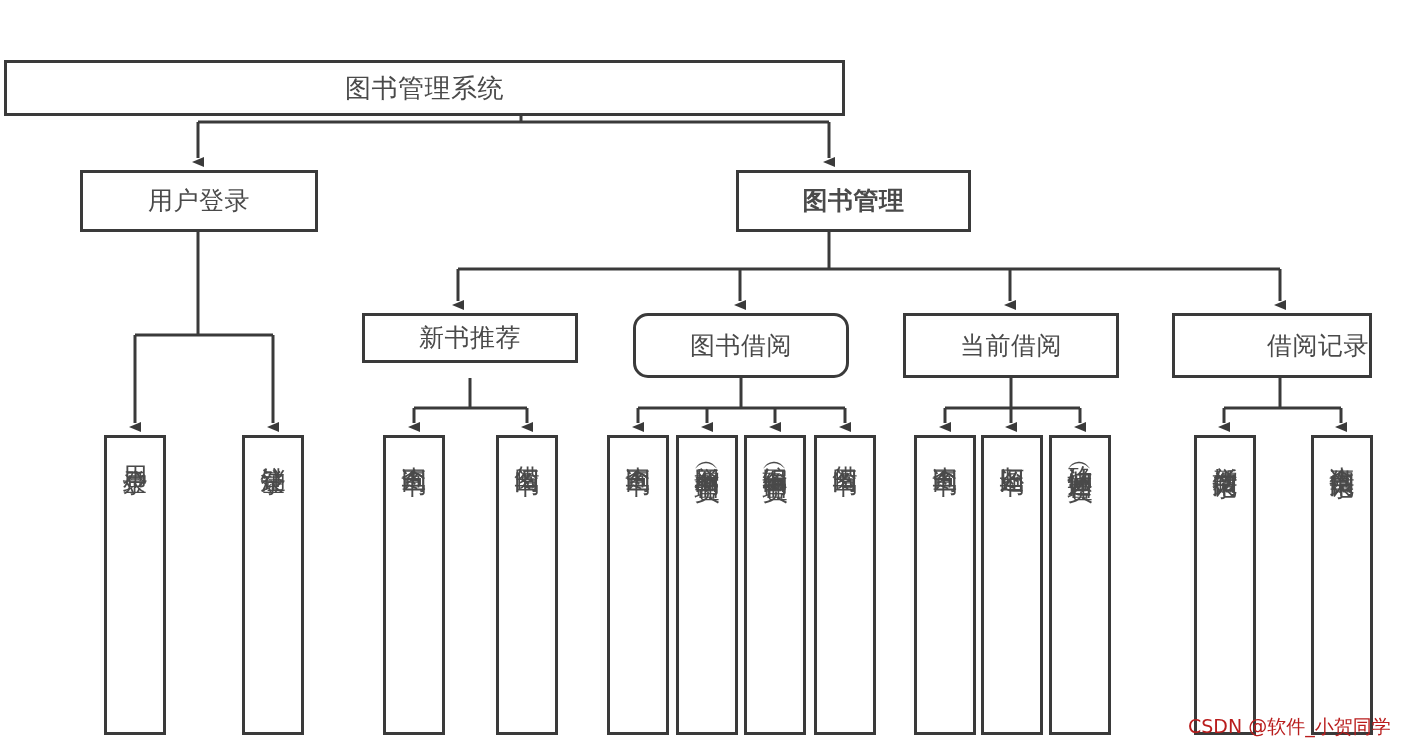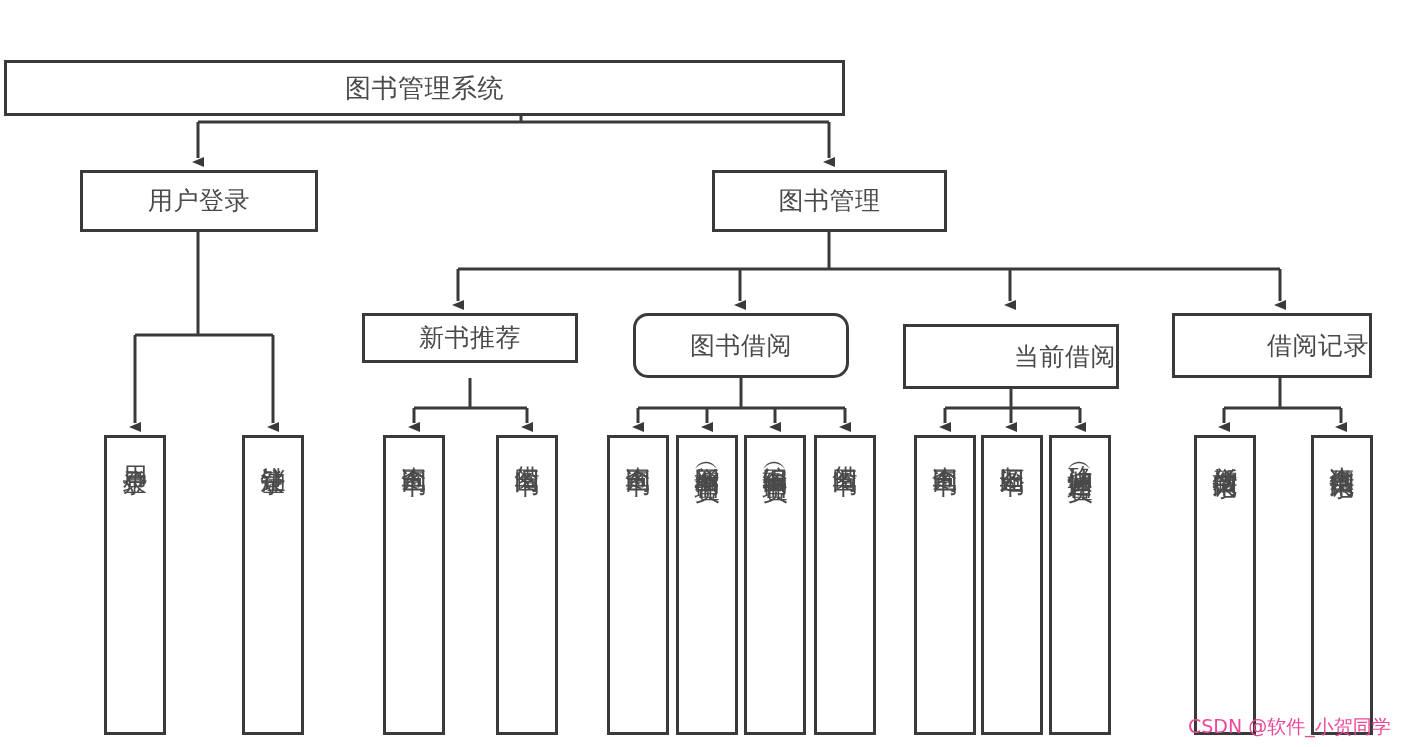--- a/index.html
+++ b/index.html
@@ -58,21 +58,21 @@
     font-size: 25px;
     letter-spacing: 2px;
     line-height: 1;
     white-space: nowrap;
   }
   .watermark {
     position: absolute;
     left: 1188px;
     top: 714px;
     font-size: 19px;
-    color: #ec4899;
+    color: #b91c1c;
     white-space: nowrap;
     font-family: "DejaVu Sans", "Liberation Sans", sans-serif;
   }
 </style>
 </head>
 <body>
 
 <div id="canvas">
 
   <svg class="edges" viewBox="0 0 1405 747" xmlns="http://www.w3.org/2000/svg">
@@ -126,33 +126,33 @@
   </svg>
 
   <div class="node root horiz" style="left:4px; top:12px; width:841px; height:56px;margin-top:48px;">
     <span class="label">图书管理系统</span>
   </div>
 
   <div class="node horiz" style="left:80px; top:170px; width:238px; height:62px;">
     <span class="label">用户登录</span>
   </div>
 
-  <div class="node horiz" style="left:712px; top:170px; width:235px; height:62px;">
+  <div class="node horiz" style="left:736px; top:170px; width:235px; height:62px;font-weight:bold;">
     <span class="label">图书管理</span>
   </div>
 
   <div class="node horiz" style="left:362px; top:313px; width:216px; height:50px;">
     <span class="label">新书推荐</span>
   </div>
 
   <div class="node horiz" style="left:633px; top:313px; width:216px; height:65px;border-radius:15px;">
     <span class="label">图书借阅</span>
   </div>
 
-  <div class="node horiz" style="left:903px; top:324px; width:216px; height:65px;justify-content:flex-end;">
+  <div class="node horiz" style="left:903px; top:313px; width:216px; height:65px;">
     <span class="label">当前借阅</span>
   </div>
 
   <div class="node horiz" style="left:1172px; top:313px; width:200px; height:65px;justify-content:flex-end;">
     <span class="label">借阅记录</span>
   </div>
 
   <div class="node vert" style="left:104px; top:435px; width:62px; height:300px;">
     <span class="label">用户登录</span>
   </div>

